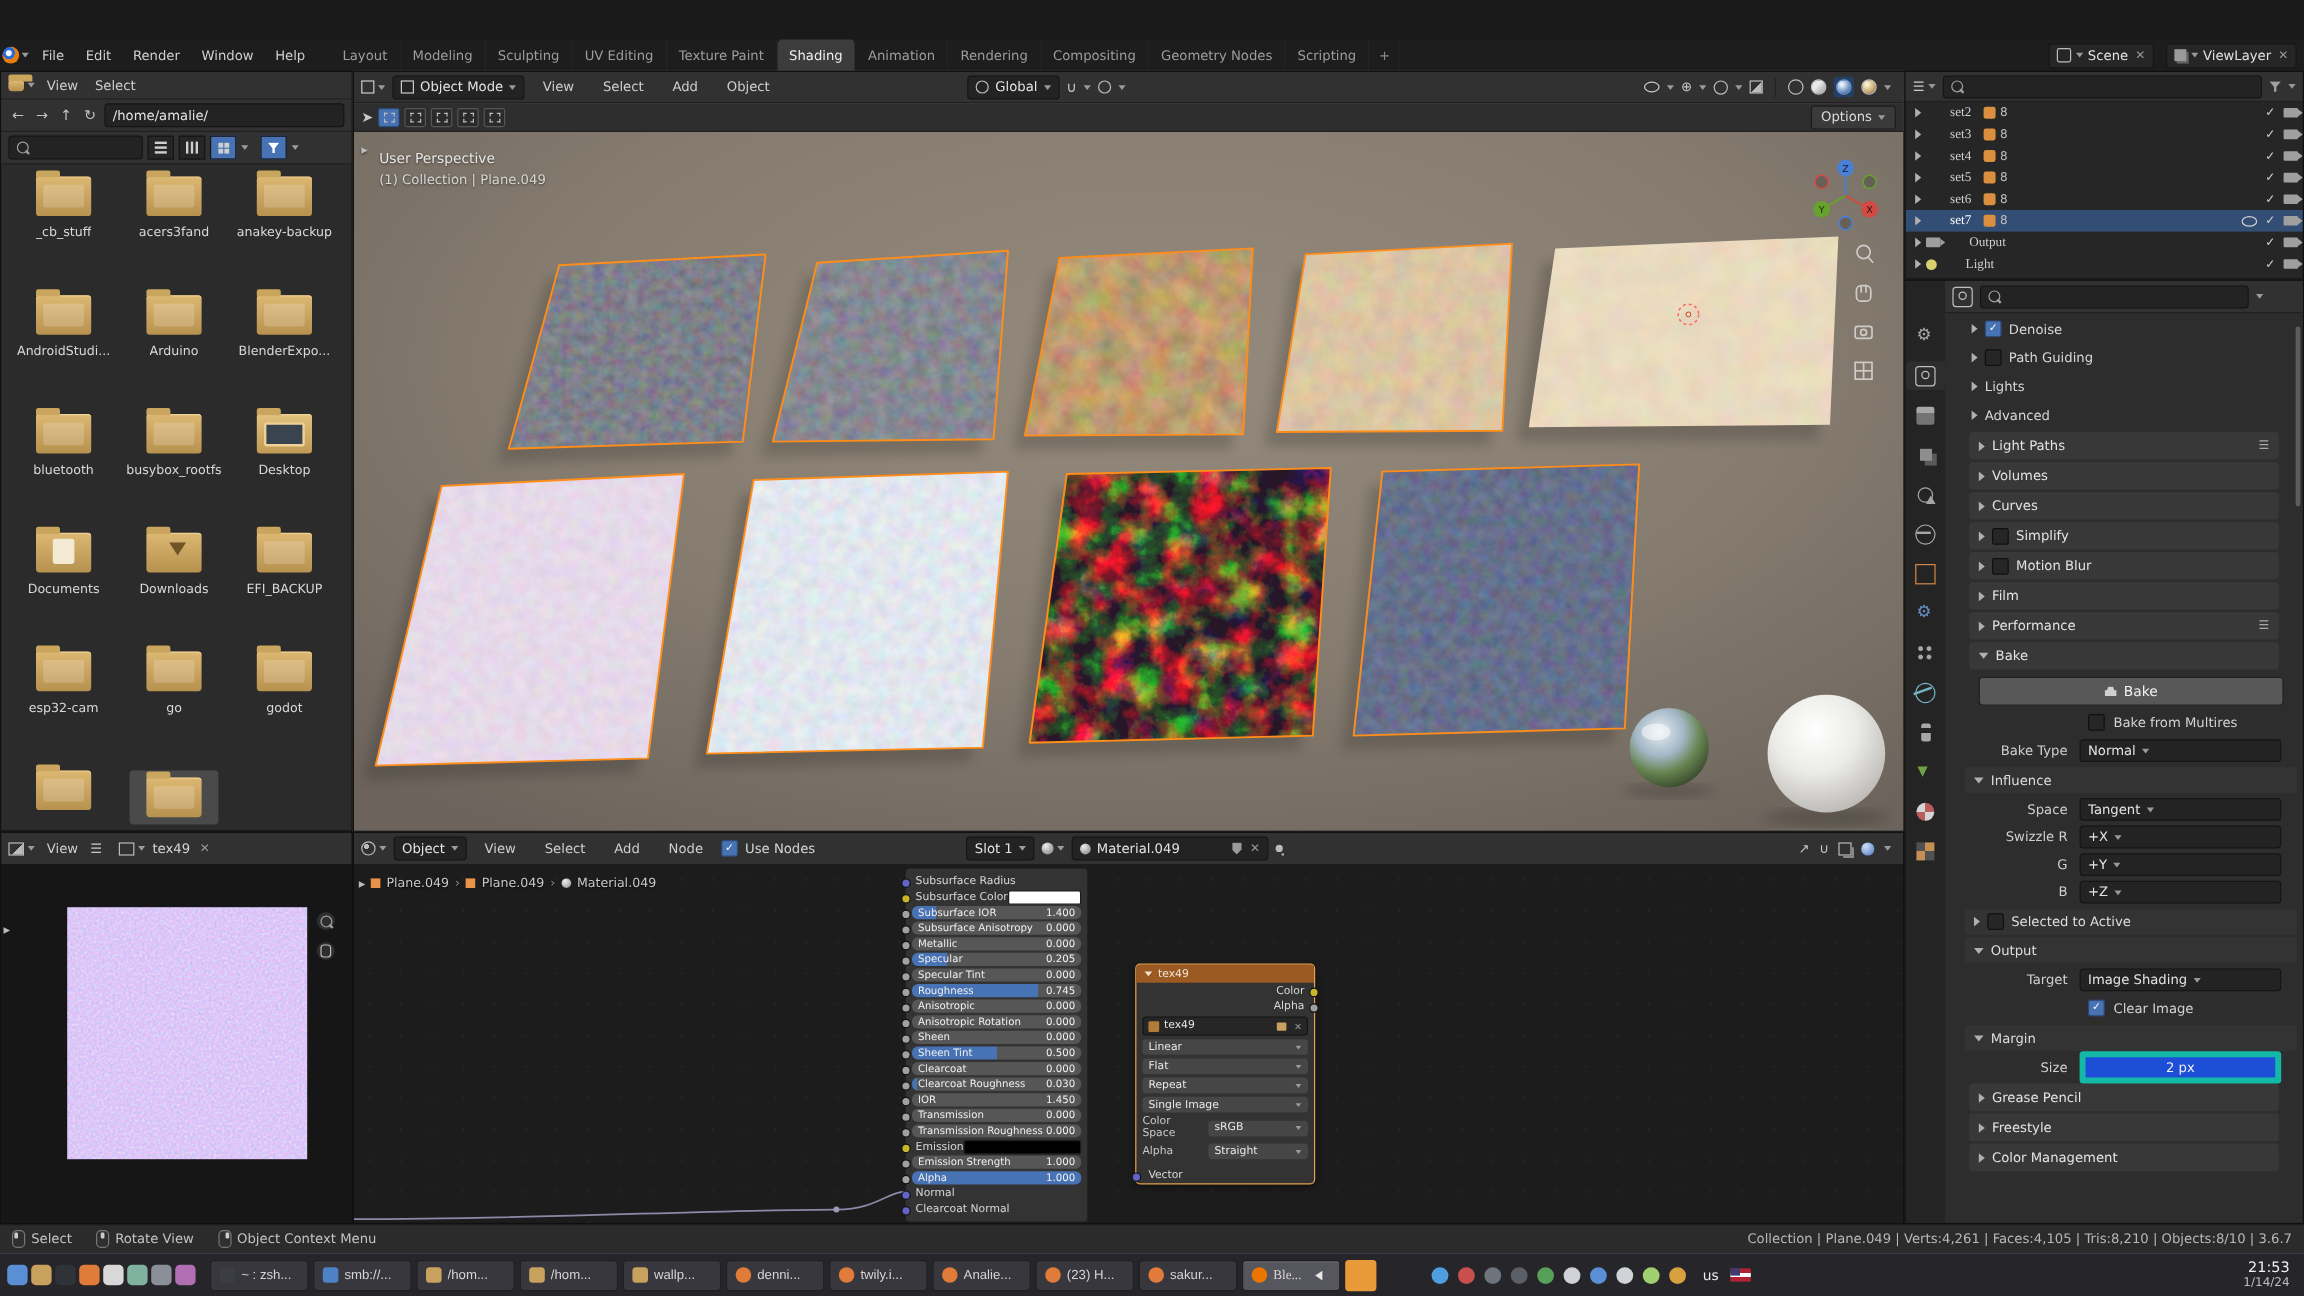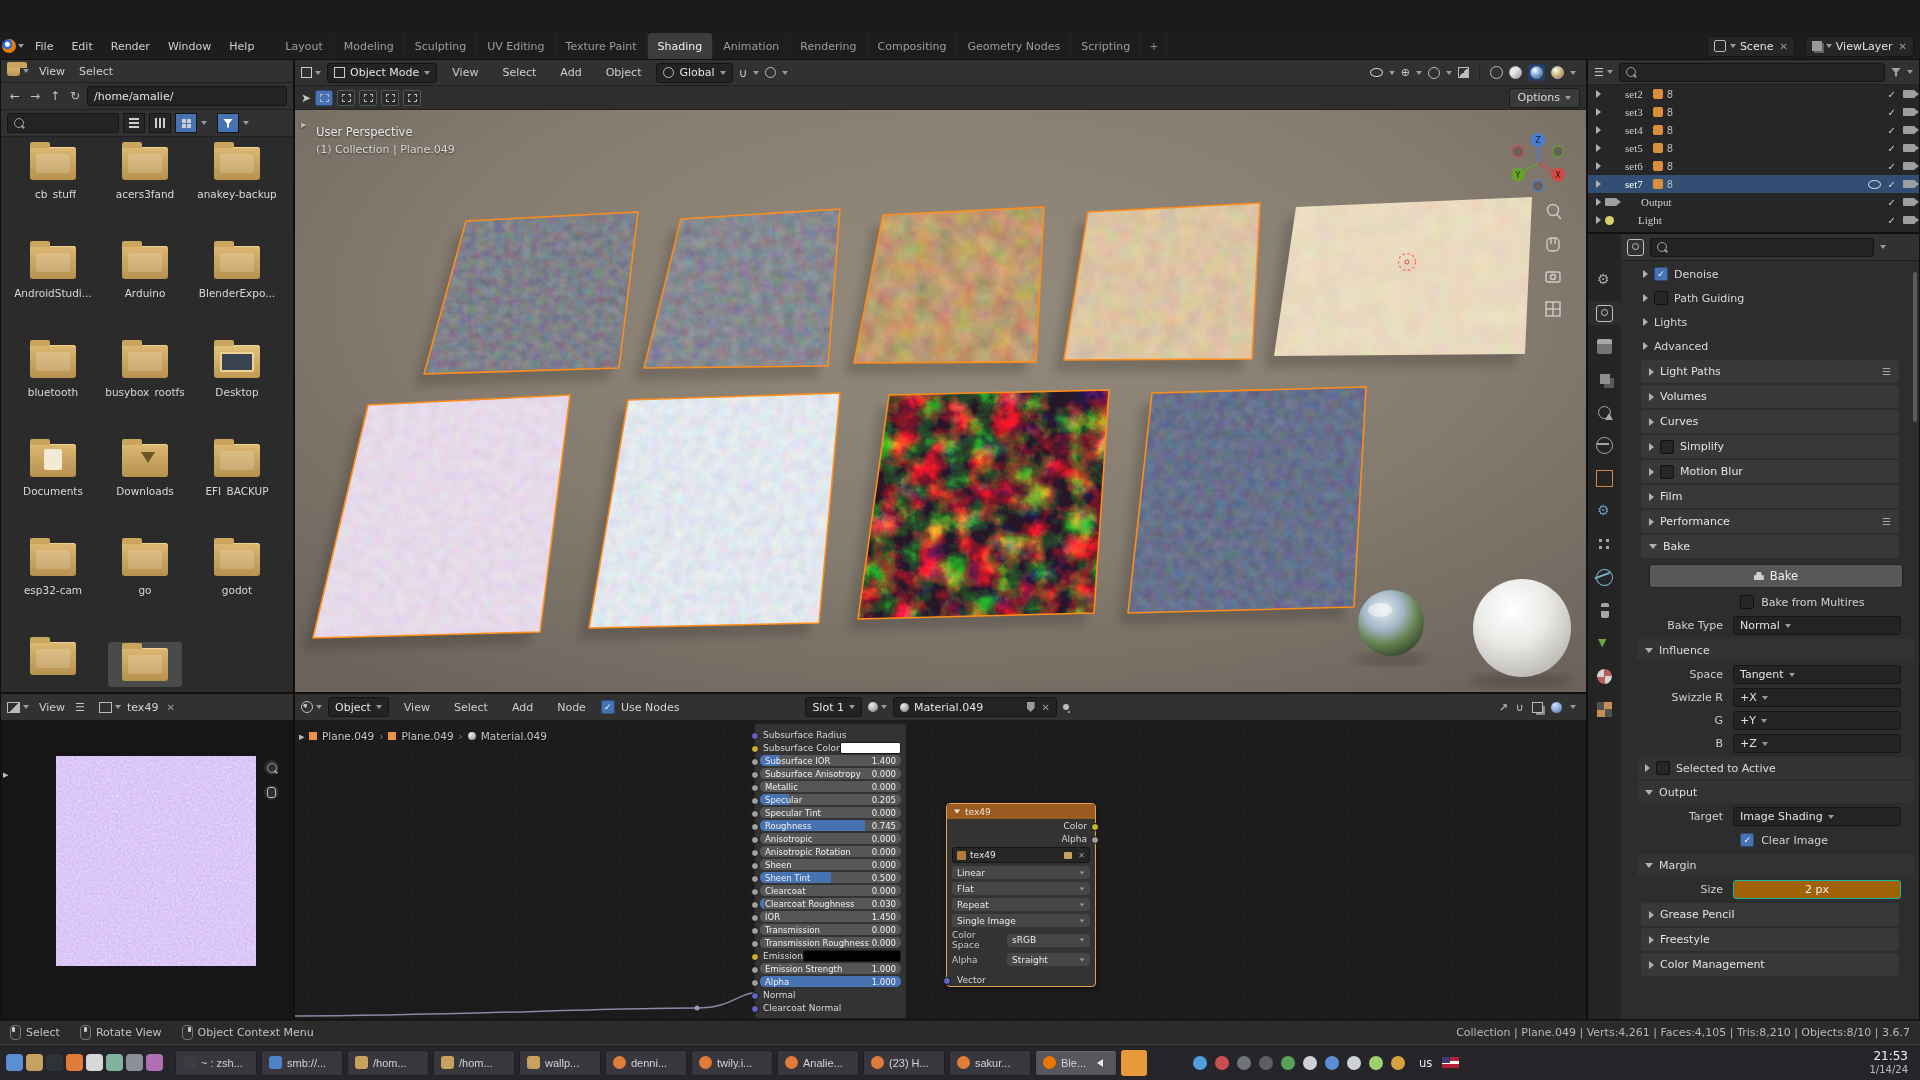--- a/index.html
+++ b/index.html
@@ -137,21 +137,21 @@
   .p-panel{display:flex;align-items:center;gap:6px;height:23px;margin:2px 20px;background:#383838;border-radius:3px;padding:0 8px;color:#e3e3e3;}
   .p-panel .menug{margin-left:auto;color:#a8a8a8;font-size:10px;}
   .p-subpanel{display:flex;align-items:center;gap:6px;height:22px;margin:2px 5px 2px 16px;background:#333;border-radius:3px;padding:0 8px;color:#ddd;}
   .p-btnrow{padding:4px 16px 2px 28px;}
   .p-bake{width:100%;height:24px;background:#585858;border:1px solid #222;border-radius:3px;color:#f2f2f2;font-size:11.5px;font-family:inherit;display:flex;align-items:center;justify-content:center;gap:6px;}
   .bake-ico{width:10px;height:8px;background:#cfcfcf;clip-path:polygon(0 40%,20% 40%,30% 0,70% 0,80% 40%,100% 40%,100% 100%,0 100%);}
   .p-checkrow{display:flex;align-items:center;gap:7px;height:24px;padding-left:40%;color:#d3d3d3;}
   .p-field{display:flex;align-items:center;height:23px;padding-right:18px;}
   .p-field .flbl{width:40%;text-align:right;padding-right:10px;color:#cfcfcf;box-sizing:border-box;}
   .p-field .dd{flex:1;height:17px;}
-  .p-field .slider{flex:1;height:17px;background:#a16207;border:1px solid #14b8a6;border-radius:3px;display:flex;align-items:center;justify-content:center;color:#f0f0f0;}
+  .p-field .slider{flex:1;height:17px;background:#1d4ed8;border:5px solid #14b8a6;border-radius:3px;display:flex;align-items:center;justify-content:center;color:#f0f0f0;}
   #pr-scroll{position:absolute;right:2px;top:38px;width:4px;height:150px;background:#5c5c5c;border-radius:2px;}
 
   
   #imageeditor{left:0;top:693px;width:294px;height:327px;background:#1f1f1f;}
   #imageeditor .hdr{height:26px;}
   .ie-icobtn{width:15px;height:15px;border-radius:50%;background:#2e2e2e;display:flex;align-items:center;justify-content:center;}
 
   
   #shadereditor{left:294px;top:693px;width:1293px;height:327px;background:#1c1c1c;}
   #shadereditor .hdr{height:26px;}
@@ -186,21 +186,21 @@
   .mouse{width:9px;height:13px;border:1px solid #777;border-radius:4px;position:relative;background:#2f2f2f;display:inline-block;}
   .mouse i{position:absolute;top:1px;width:3px;height:5px;background:#ccc;border-radius:1px;}
   .mouse.l i{left:1px;} .mouse.m i{left:3px;} .mouse.r i{right:1px;}
   .hint{display:flex;align-items:center;gap:5px;}
   #sb-info{margin-left:auto;color:#b8b8b8;}
 
   
   #taskbar{position:absolute;left:0;top:1044px;width:1920px;height:36px;background:#26262a;border-top:1px solid #3a3a40;display:flex;align-items:center;padding:0 6px;gap:4px;box-sizing:border-box;}
   .launch{width:17px;height:17px;border-radius:4px;}
   .twin{display:flex;align-items:center;gap:5px;height:26px;background:#37373d;border:1px solid #202024;border-radius:3px;padding:0 7px;width:82px;box-sizing:border-box;}
-  .twin.active{background:#56565e;box-shadow:inset 0 1px 0 #6d6d77;}
+  .twin.active{background:#56565e;box-shadow:inset 0 1px 0 #6d6d77;font-family:Liberation Serif, serif;}
   .twin .ttl{color:#d5d5d5;font-size:11px;white-space:nowrap;overflow:hidden;text-overflow:ellipsis;}
   .twico{width:13px;height:13px;border-radius:3px;flex:0 0 13px;}
   .spk{width:0;height:0;border-top:4px solid transparent;border-bottom:4px solid transparent;border-left:6px solid #e8e8e8;transform:rotate(180deg);flex:0 0 6px;}
   #tk-alert{width:26px;height:26px;background:#e89a3a;border-radius:3px;flex:0 0 26px;}
   #tk-tray{display:flex;align-items:center;gap:8px;margin-left:42px;}
   .tray-ico{width:14px;height:14px;border-radius:50%;}
   #kb-layout{color:#ececec;font-size:11.5px;}
   .flag{width:17px;height:11px;background:linear-gradient(#b22234 0 34%,#ffffff 34% 67%,#b22234 67%);position:relative;display:inline-block;}
   .flag i{position:absolute;left:0;top:0;width:8px;height:6px;background:#3c3b6e;display:block;}
   #tk-clock{margin-left:auto;text-align:right;padding-right:6px;line-height:1.25;}
@@ -643,21 +643,21 @@
         </span>
       <div class="dd">
         <span class="mode-cube"></span>
         <span>Object Mode</span>
           <span class="car"></span>
       </div>
       <span class="menu-item">View</span>
       <span class="menu-item">Select</span>
       <span class="menu-item">Add</span>
       <span class="menu-item">Object</span>
-      <div class="dd" style="">
+      <div class="dd" style="margin-left:150px;">
         <span style="width:9px;height:9px;border:1.2px solid #bbb;border-radius:50%;"></span>
         <span>Global</span>
           <span class="car"></span>
       </div>
       <span class="icbtn" style="font-size:12px;">∪</span>
         <span class="car"></span>
       <span class="icbtn">
           <span style="width:9px;height:9px;border:1.3px solid #bbb;border-radius:50%;display:inline-block;"></span>
         </span>
         <span class="car"></span>

